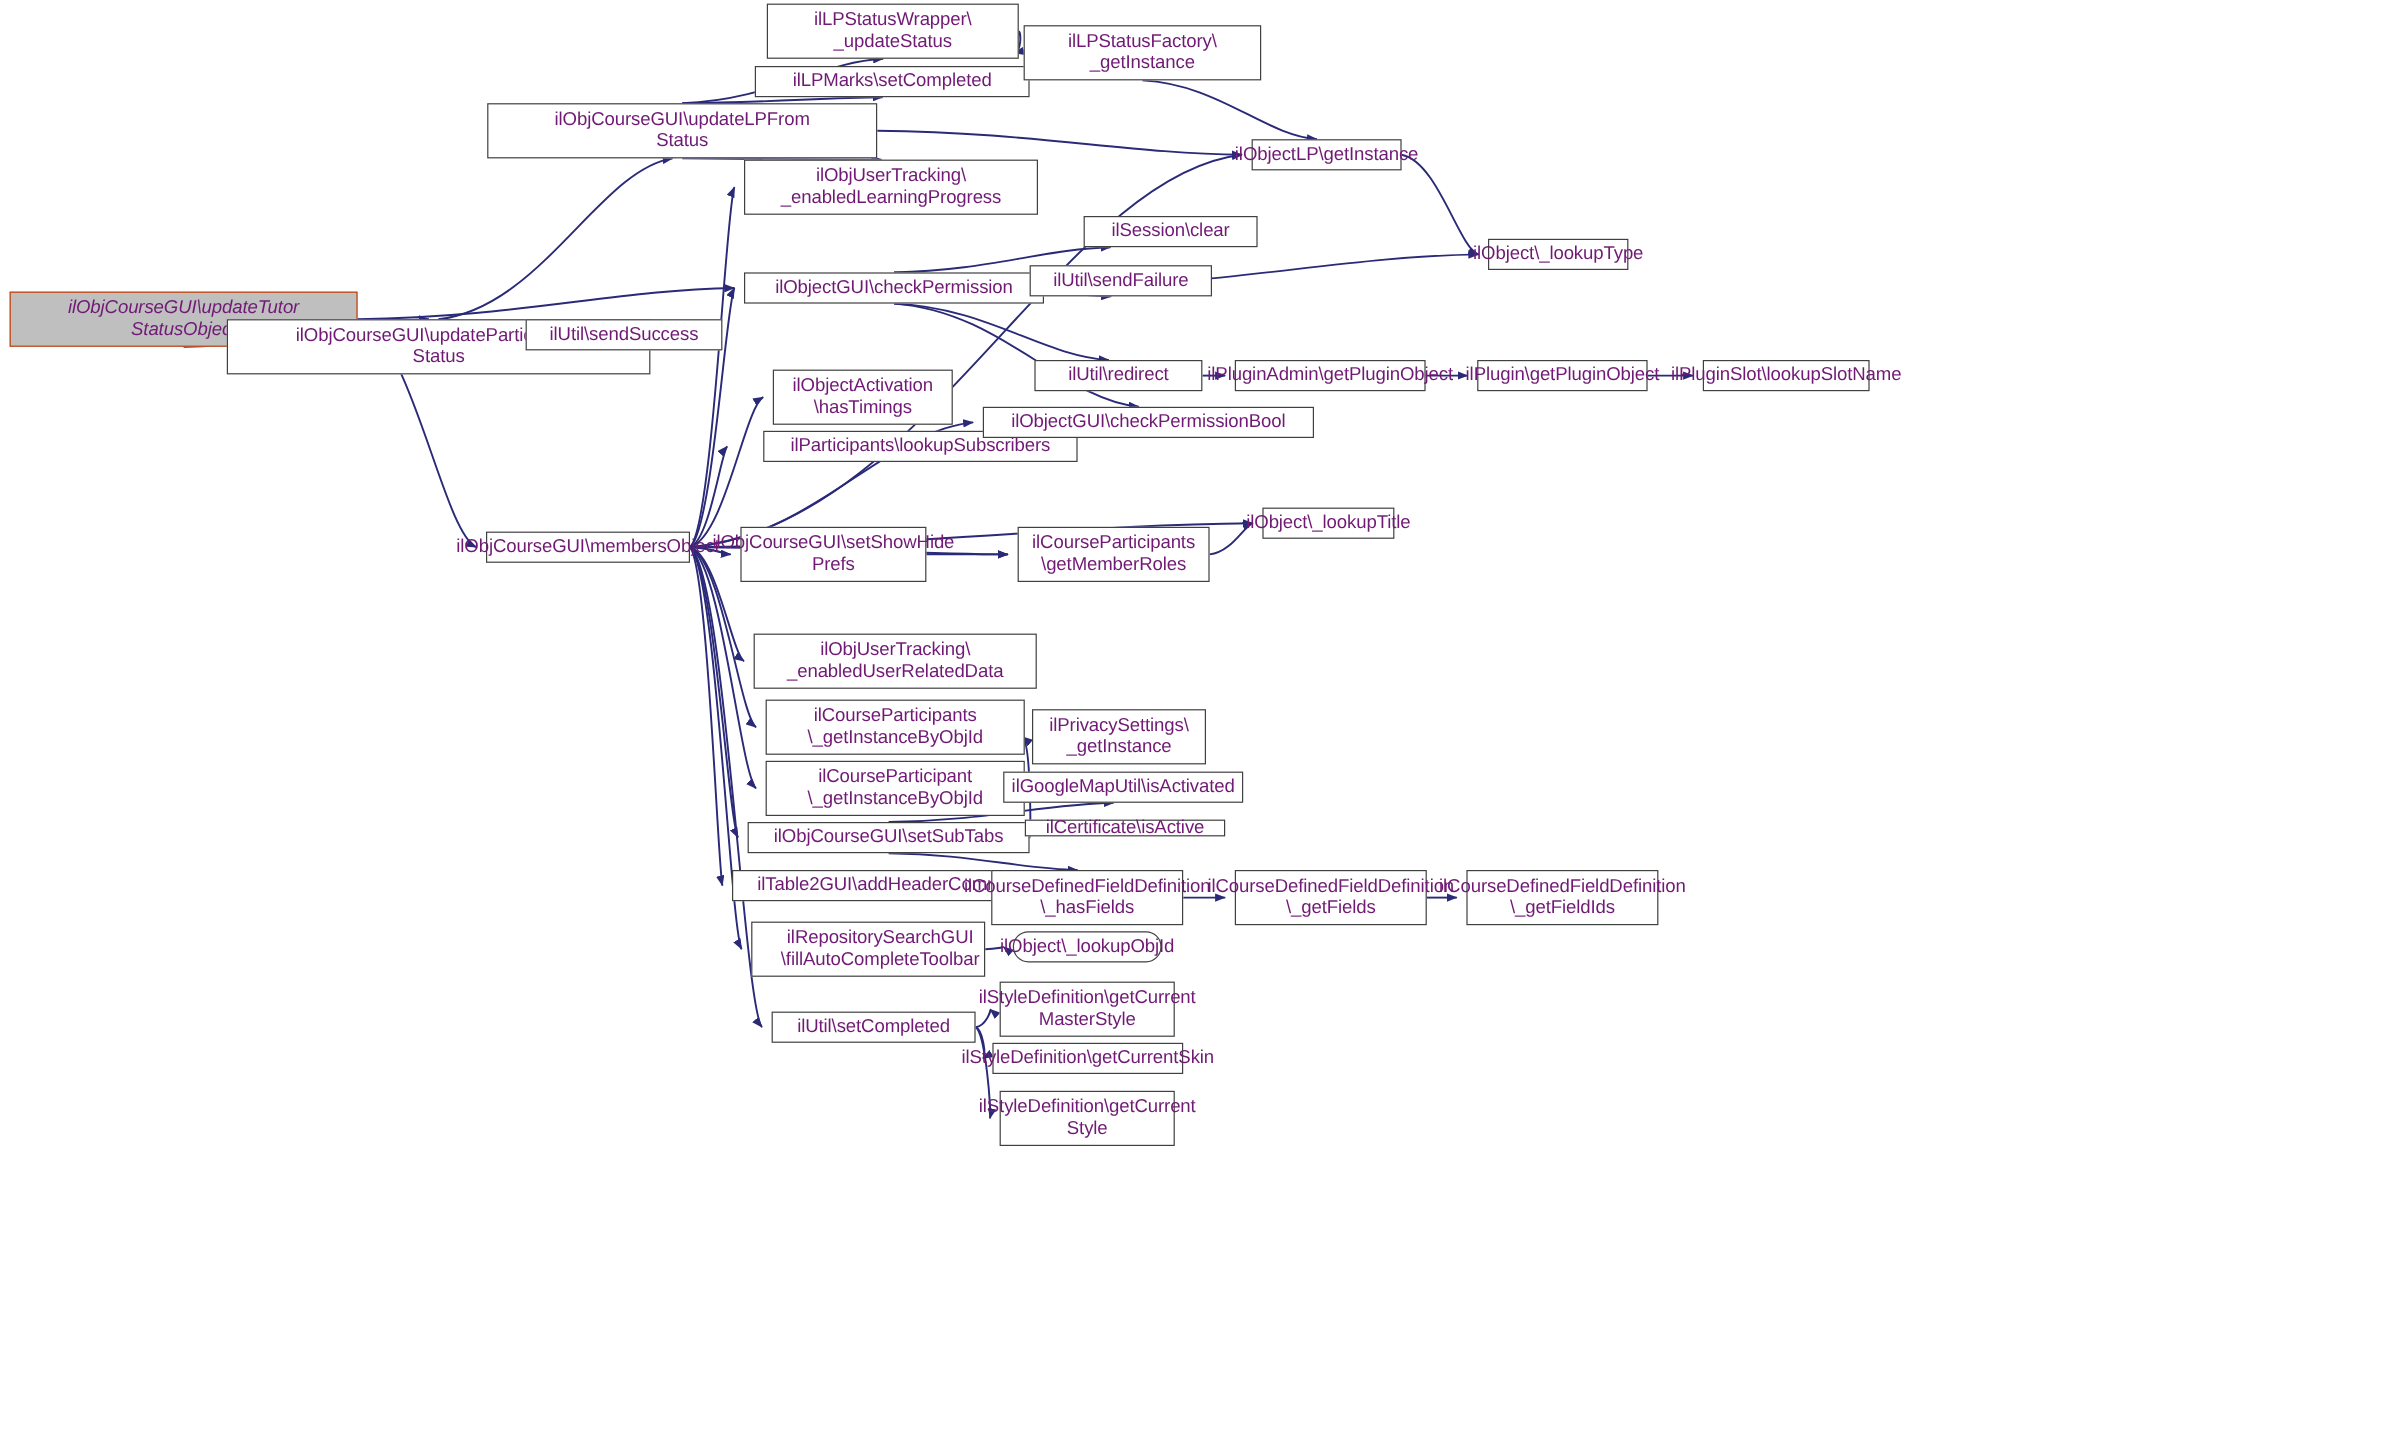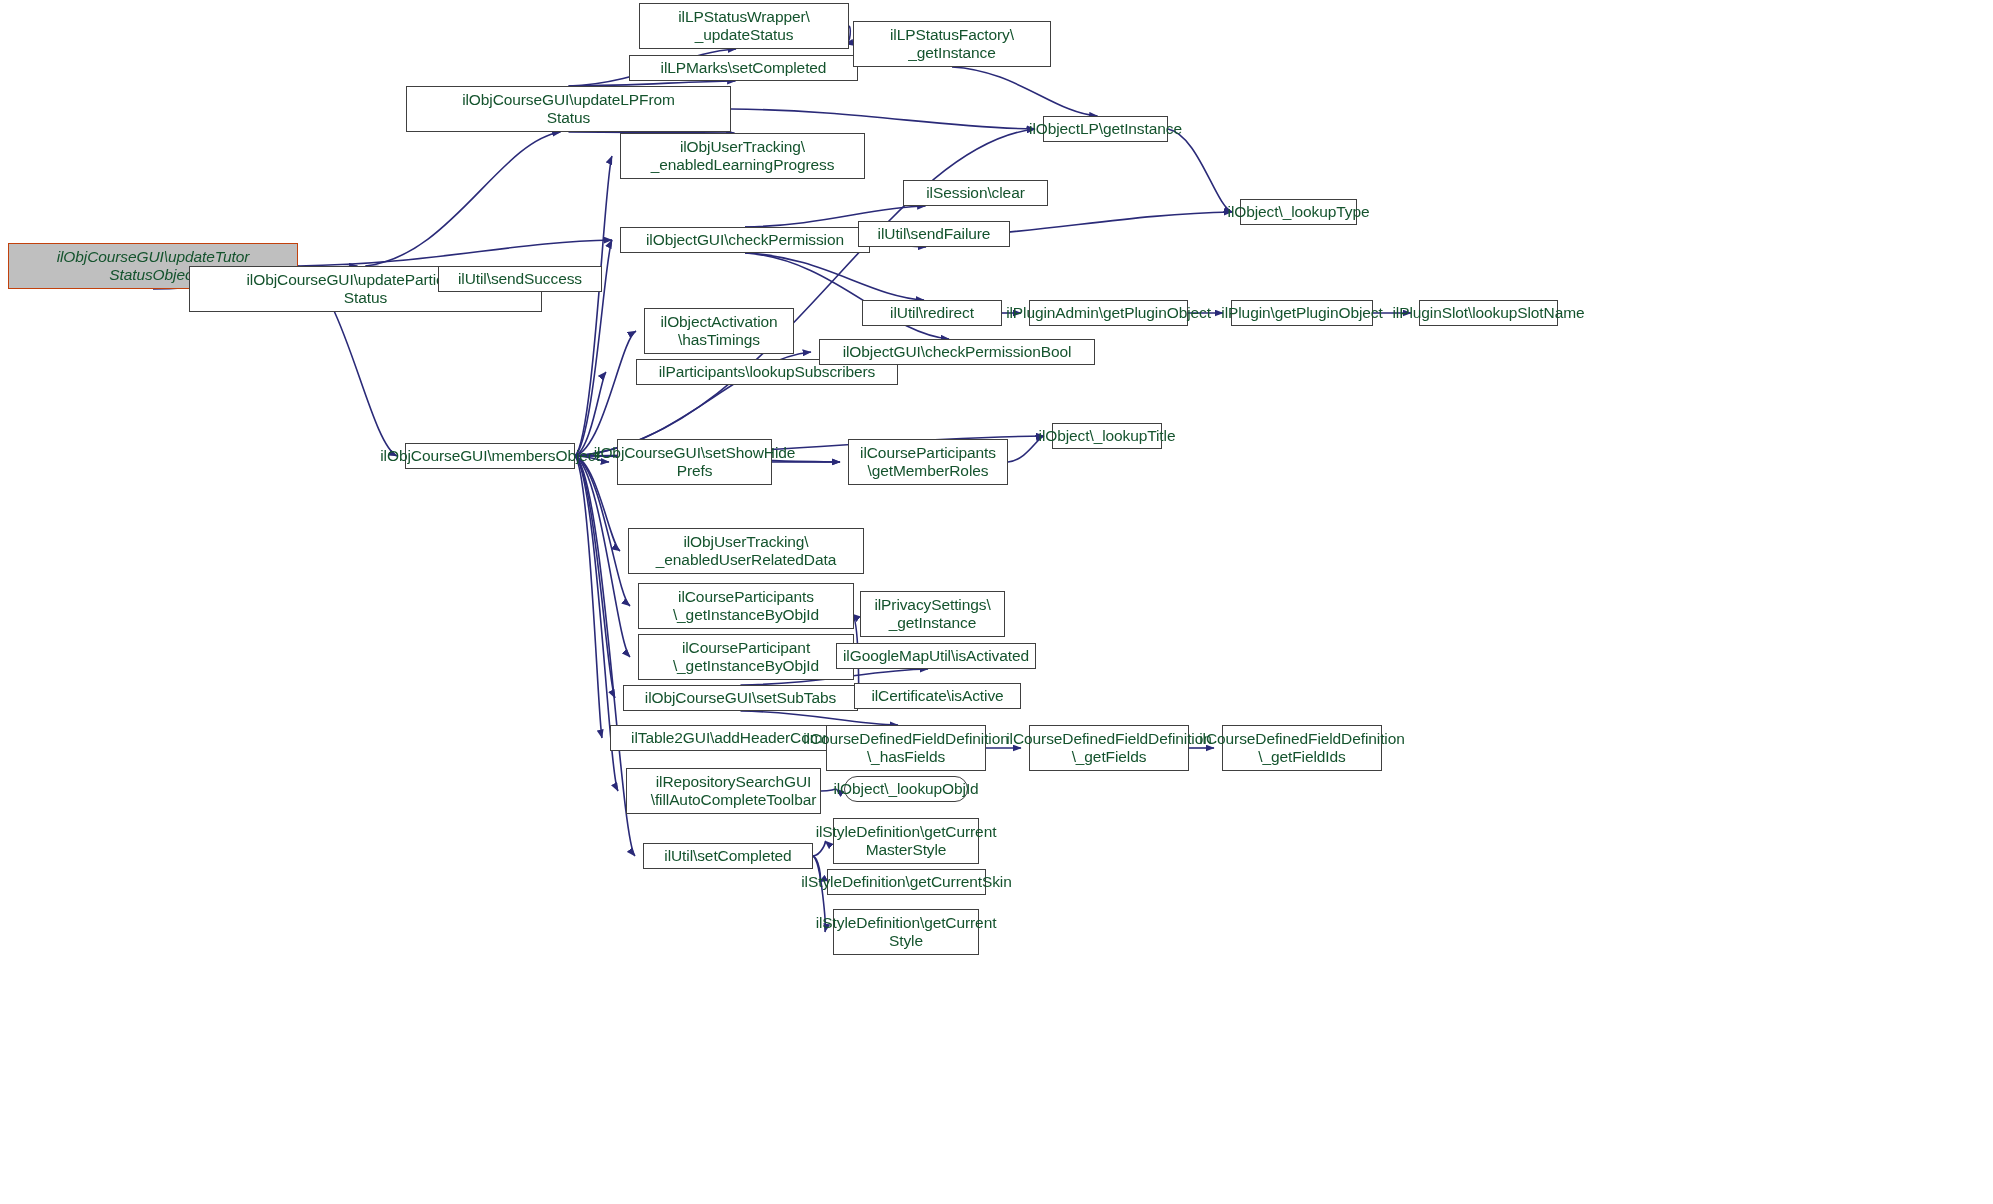--- a/index.html
+++ b/index.html
@@ -21,21 +21,21 @@
     top: 0;
     width: 1993px;
     height: 1204px;
     pointer-events: none;
   }
   .node {
     position: absolute;
     box-sizing: border-box;
     border: 1px solid #404040;
     background: #ffffff;
-    color: #14532d;
+    color: #701a75;
     display: flex;
     align-items: center;
     justify-content: center;
     text-align: center;
     font-size: 15.5px;
     line-height: 1.18;
     letter-spacing: -0.1px;
     white-space: pre-line;
     z-index: 2;
   }
@@ -141,21 +141,21 @@
 _getInstance</div>
       <div class="node" style="left: 861px; top: 180px; width: 145px; height: 26px; margin-left: 42px;">ilSession\clear</div>
       <div class="node" style="left: 858px; top: 221px; width: 152px; height: 26px;">ilUtil\sendFailure</div>
       <div class="node" style="left: 862px; top: 300px; width: 140px; height: 26px;">ilUtil\redirect</div>
       <div class="node" style="left: 819px; top: 339px; width: 276px; height: 26px;">ilObjectGUI\checkPermissionBool</div>
       <div class="node" style="left: 848px; top: 439px; width: 160px; height: 46px;">ilCourseParticipants
 \getMemberRoles</div>
       <div class="node" style="left: 860px; top: 591px; width: 145px; height: 46px;">ilPrivacySettings\
 _getInstance</div>
       <div class="node" style="left: 836px; top: 643px; width: 200px; height: 26px;">ilGoogleMapUtil\isActivated</div>
-      <div class="node" style="left: 854px; top: 683px; width: 167px; height: 26px;">ilCertificate\isActive</div>
+      <div class="node" style="left: 854px; top: 683px; width: 167px; height: 14px;">ilCertificate\isActive</div>
       <div class="node" style="left: 826px; top: 725px; width: 160px; height: 46px;">ilCourseDefinedFieldDefinition
 \_hasFields</div>
       <div class="node" style="left: 844px; top: 776px; width: 124px; height: 26px; border-radius: 13px;">ilObject\_lookupObjId</div>
       <div class="node" style="left: 833px; top: 818px; width: 146px; height: 46px;">ilStyleDefinition\getCurrent
 MasterStyle</div>
       <div class="node" style="left: 827px; top: 869px; width: 159px; height: 26px;">ilStyleDefinition\getCurrentSkin</div>
       <div class="node" style="left: 833px; top: 909px; width: 146px; height: 46px;">ilStyleDefinition\getCurrent
 Style</div>
       <div class="node" style="left: 1043px; top: 116px; width: 125px; height: 26px;">ilObjectLP\getInstance</div>
       <div class="node" style="left: 1240px; top: 199px; width: 117px; height: 26px;">ilObject\_lookupType</div>

